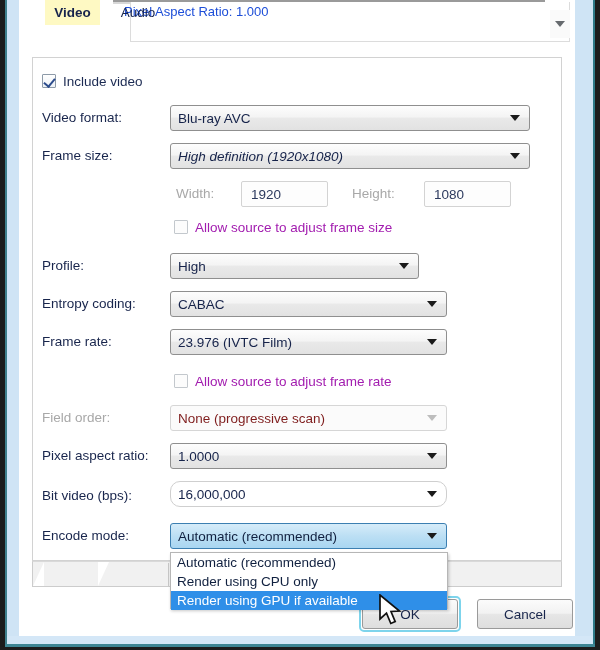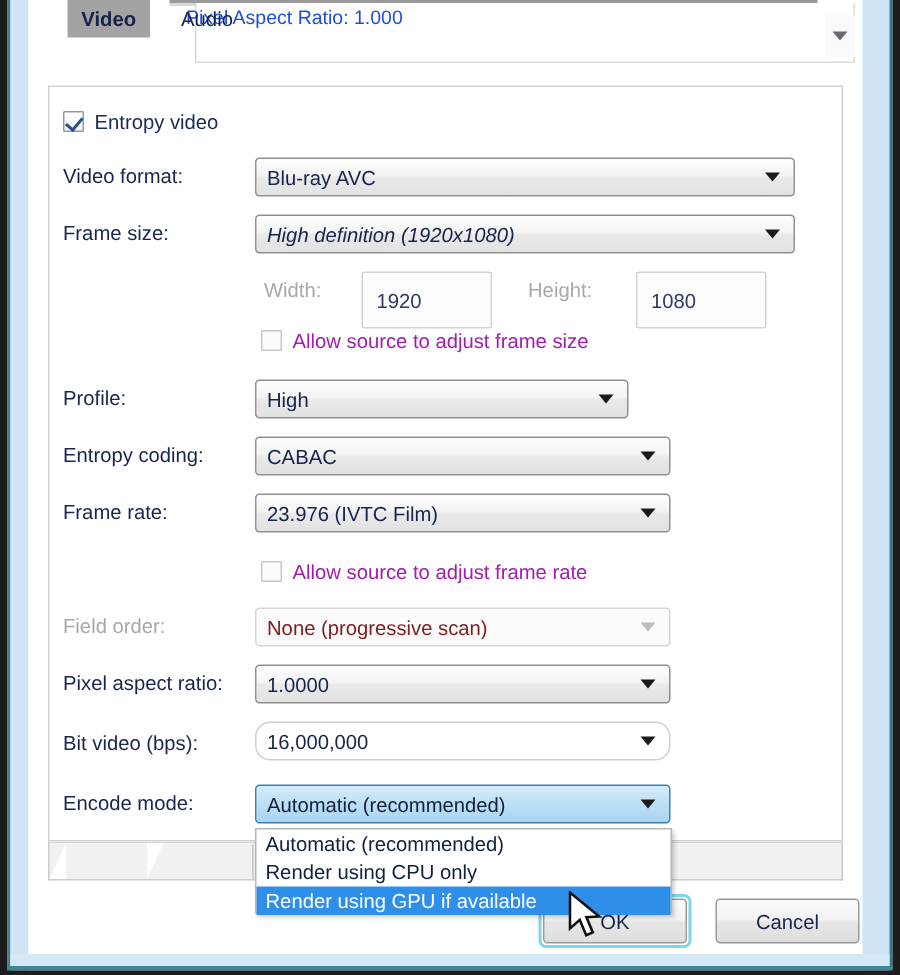--- a/index.html
+++ b/index.html
@@ -209,21 +209,21 @@
   .combo.open {
     background: linear-gradient(#d6ecf9 0%, #bcdff4 50%, #a9d6f1 100%);
     border: 1px solid #3c7fb1;
     border-radius: 3px;
   }
   .combo.open .val { color: #11203f; }
 
   
   .tinput {
     position: absolute;
-    height: 38px;
+    height: 26px;
     background: #fdfdfd;
     border: 1px solid #d3d3d3;
     border-radius: 2px;
     display: flex; align-items: center;
   }
   .tinput .val {
     font-size: 13.5px;
     color: #2c3a5e;
     padding-left: 9px;
   }
@@ -263,21 +263,21 @@
   .tab {
     position: absolute;
     top: 0; height: 25px;
     line-height: 25px;
     font-size: 13.5px;
     text-align: center;
     color: #16234c;
     white-space: nowrap;
   }
   .tab.active {
-    background: #a3a3a3;
+    background: #fef9c3;
     font-weight: bold;
     border-left: 1px solid #ffffff;
   }
   .tab-slant-l {
     position: absolute;
     left: 33px; top: 562px;
     width: 0; height: 0;
     border-bottom: 24px solid #ffffff;
     border-left: 11px solid transparent;
     z-index: 3;
@@ -347,21 +347,21 @@
   <div class="summary-panel"></div>
   <div class="summary-text">Pixel Aspect Ratio: 1.000</div>
   <div class="summary-scroll-btn">
     <span class="caret"></span>
   </div>
 
   <div class="tab-page"></div>
 
   <div class="checkbox-row">
     <span class="cb checked"></span>
-    <span class="cb-label">Entropy video</span>
+    <span class="cb-label">Include video</span>
   </div>
 
   <div class="row" style="left:42px; top:105px;">
     <span class="row-label">Video format:</span>
   </div>
   <div class="combo" style="left:170px; top:105px; width:360px;">
     <span class="val">Blu-ray AVC</span>
     <span class="arrow"></span>
   </div>
 

